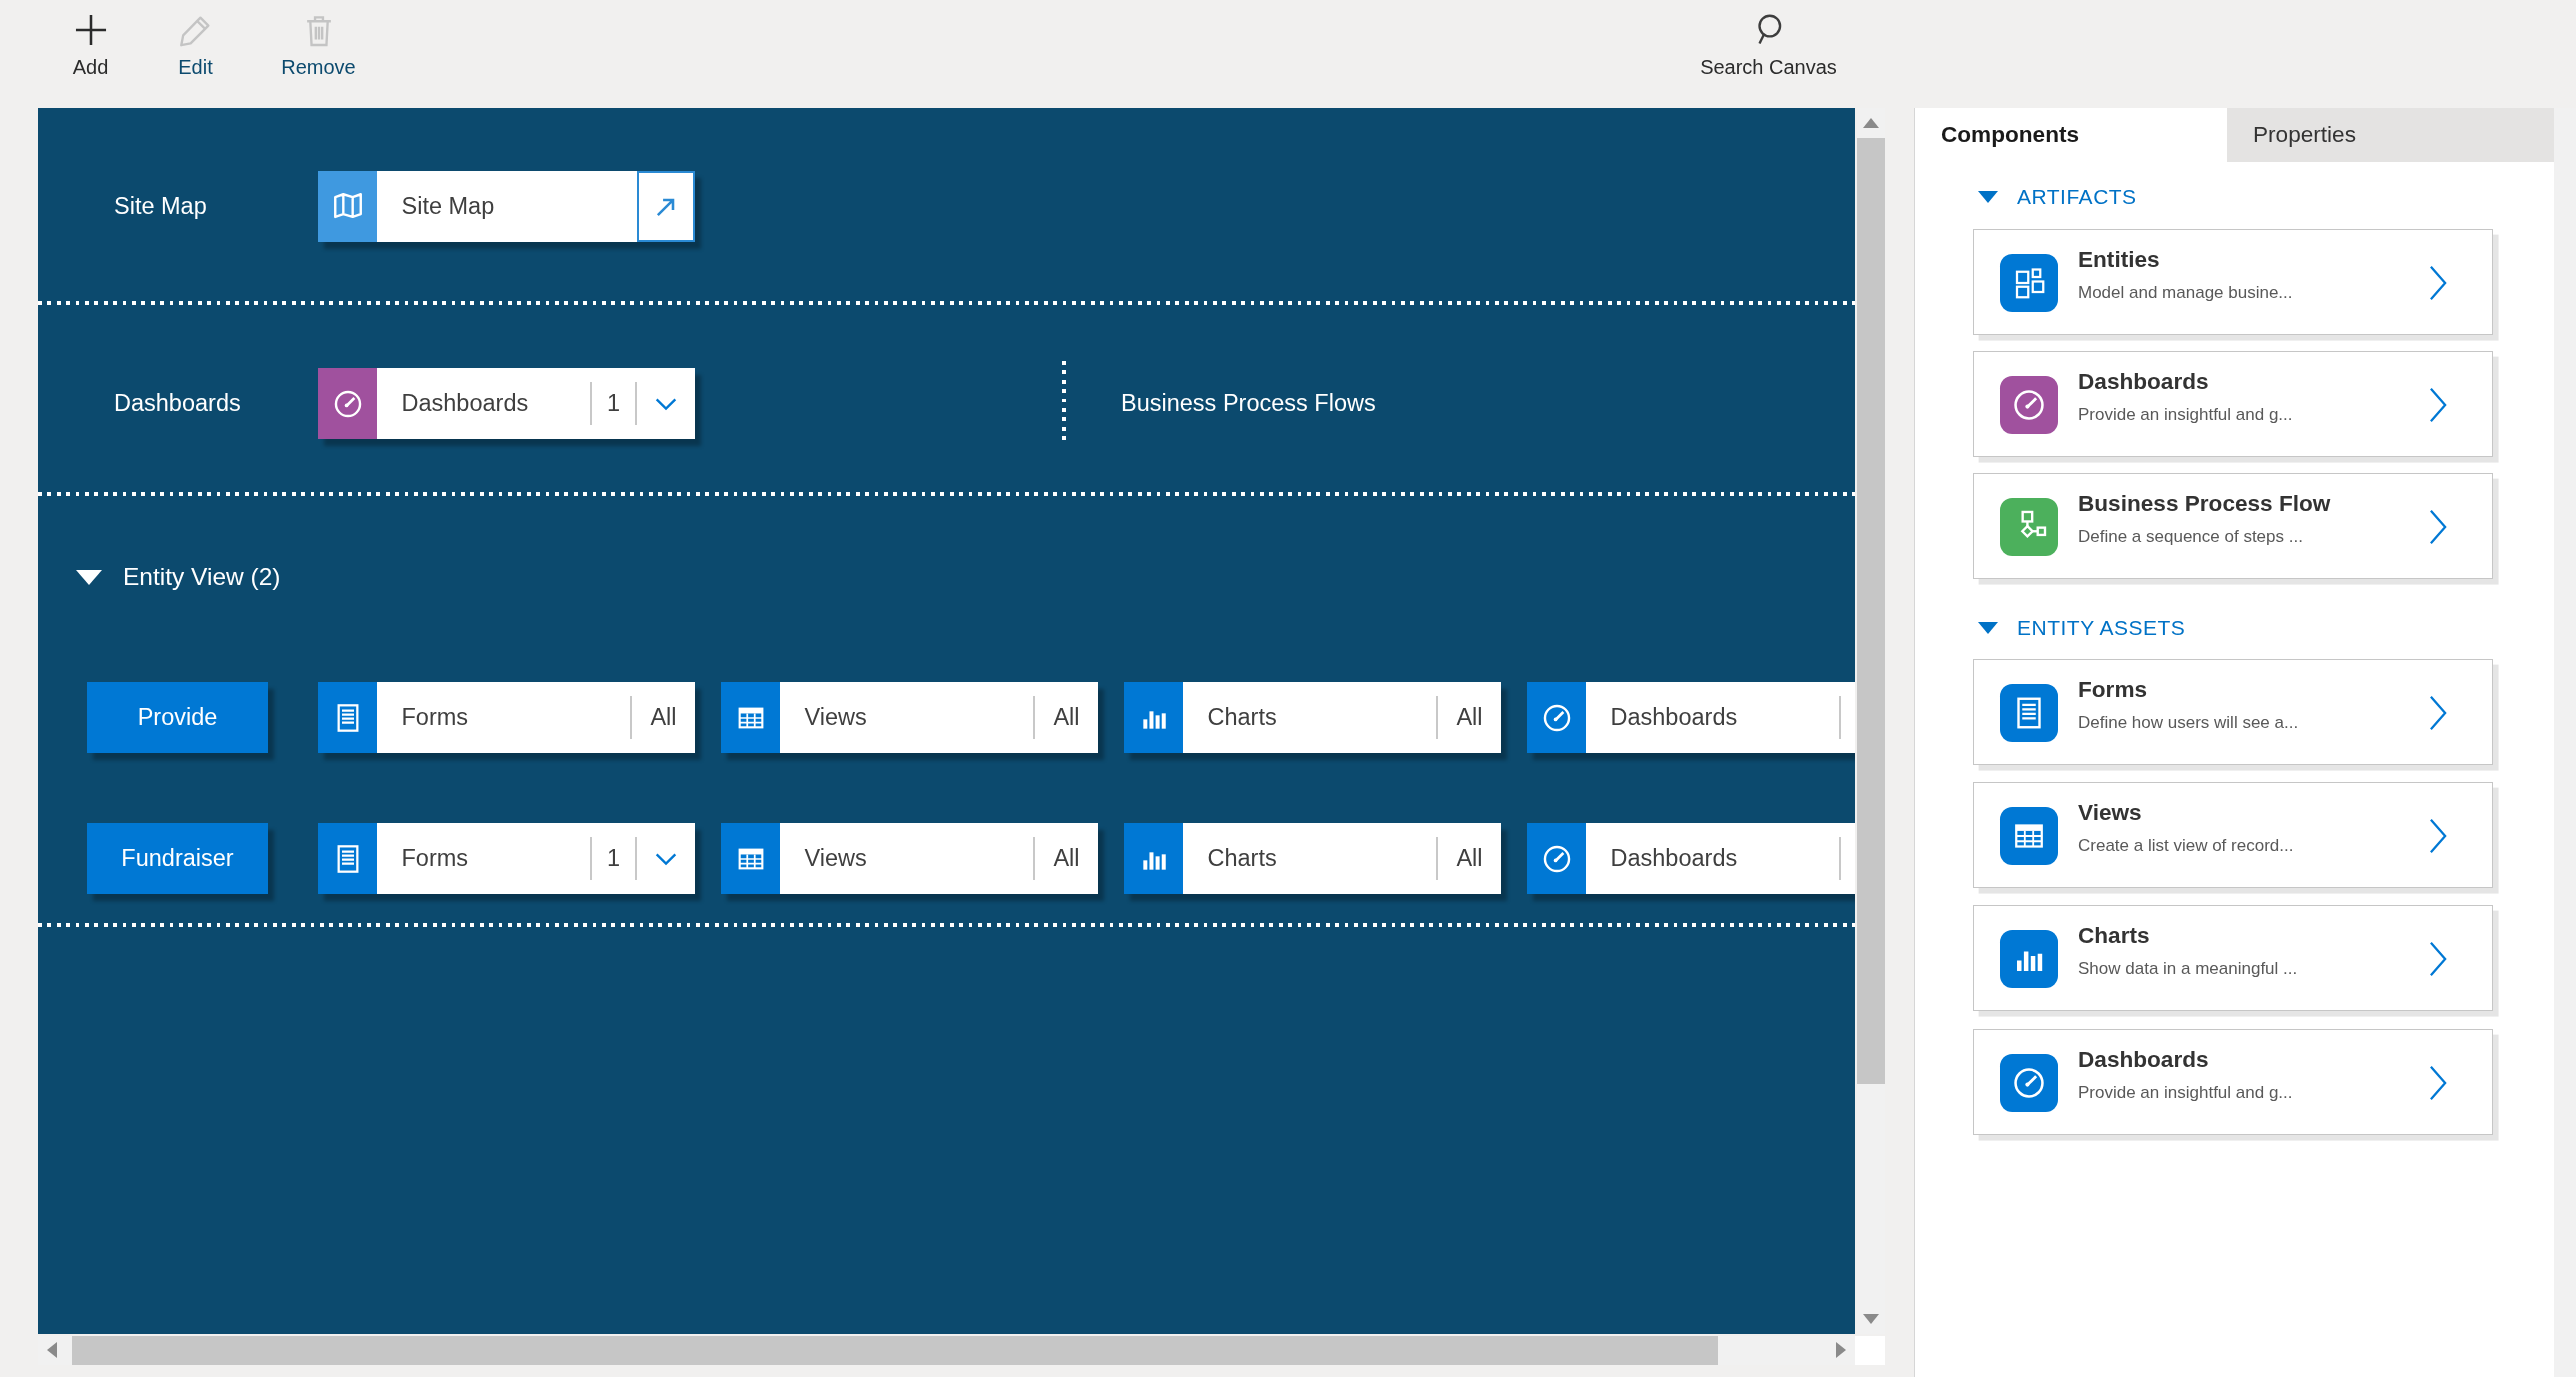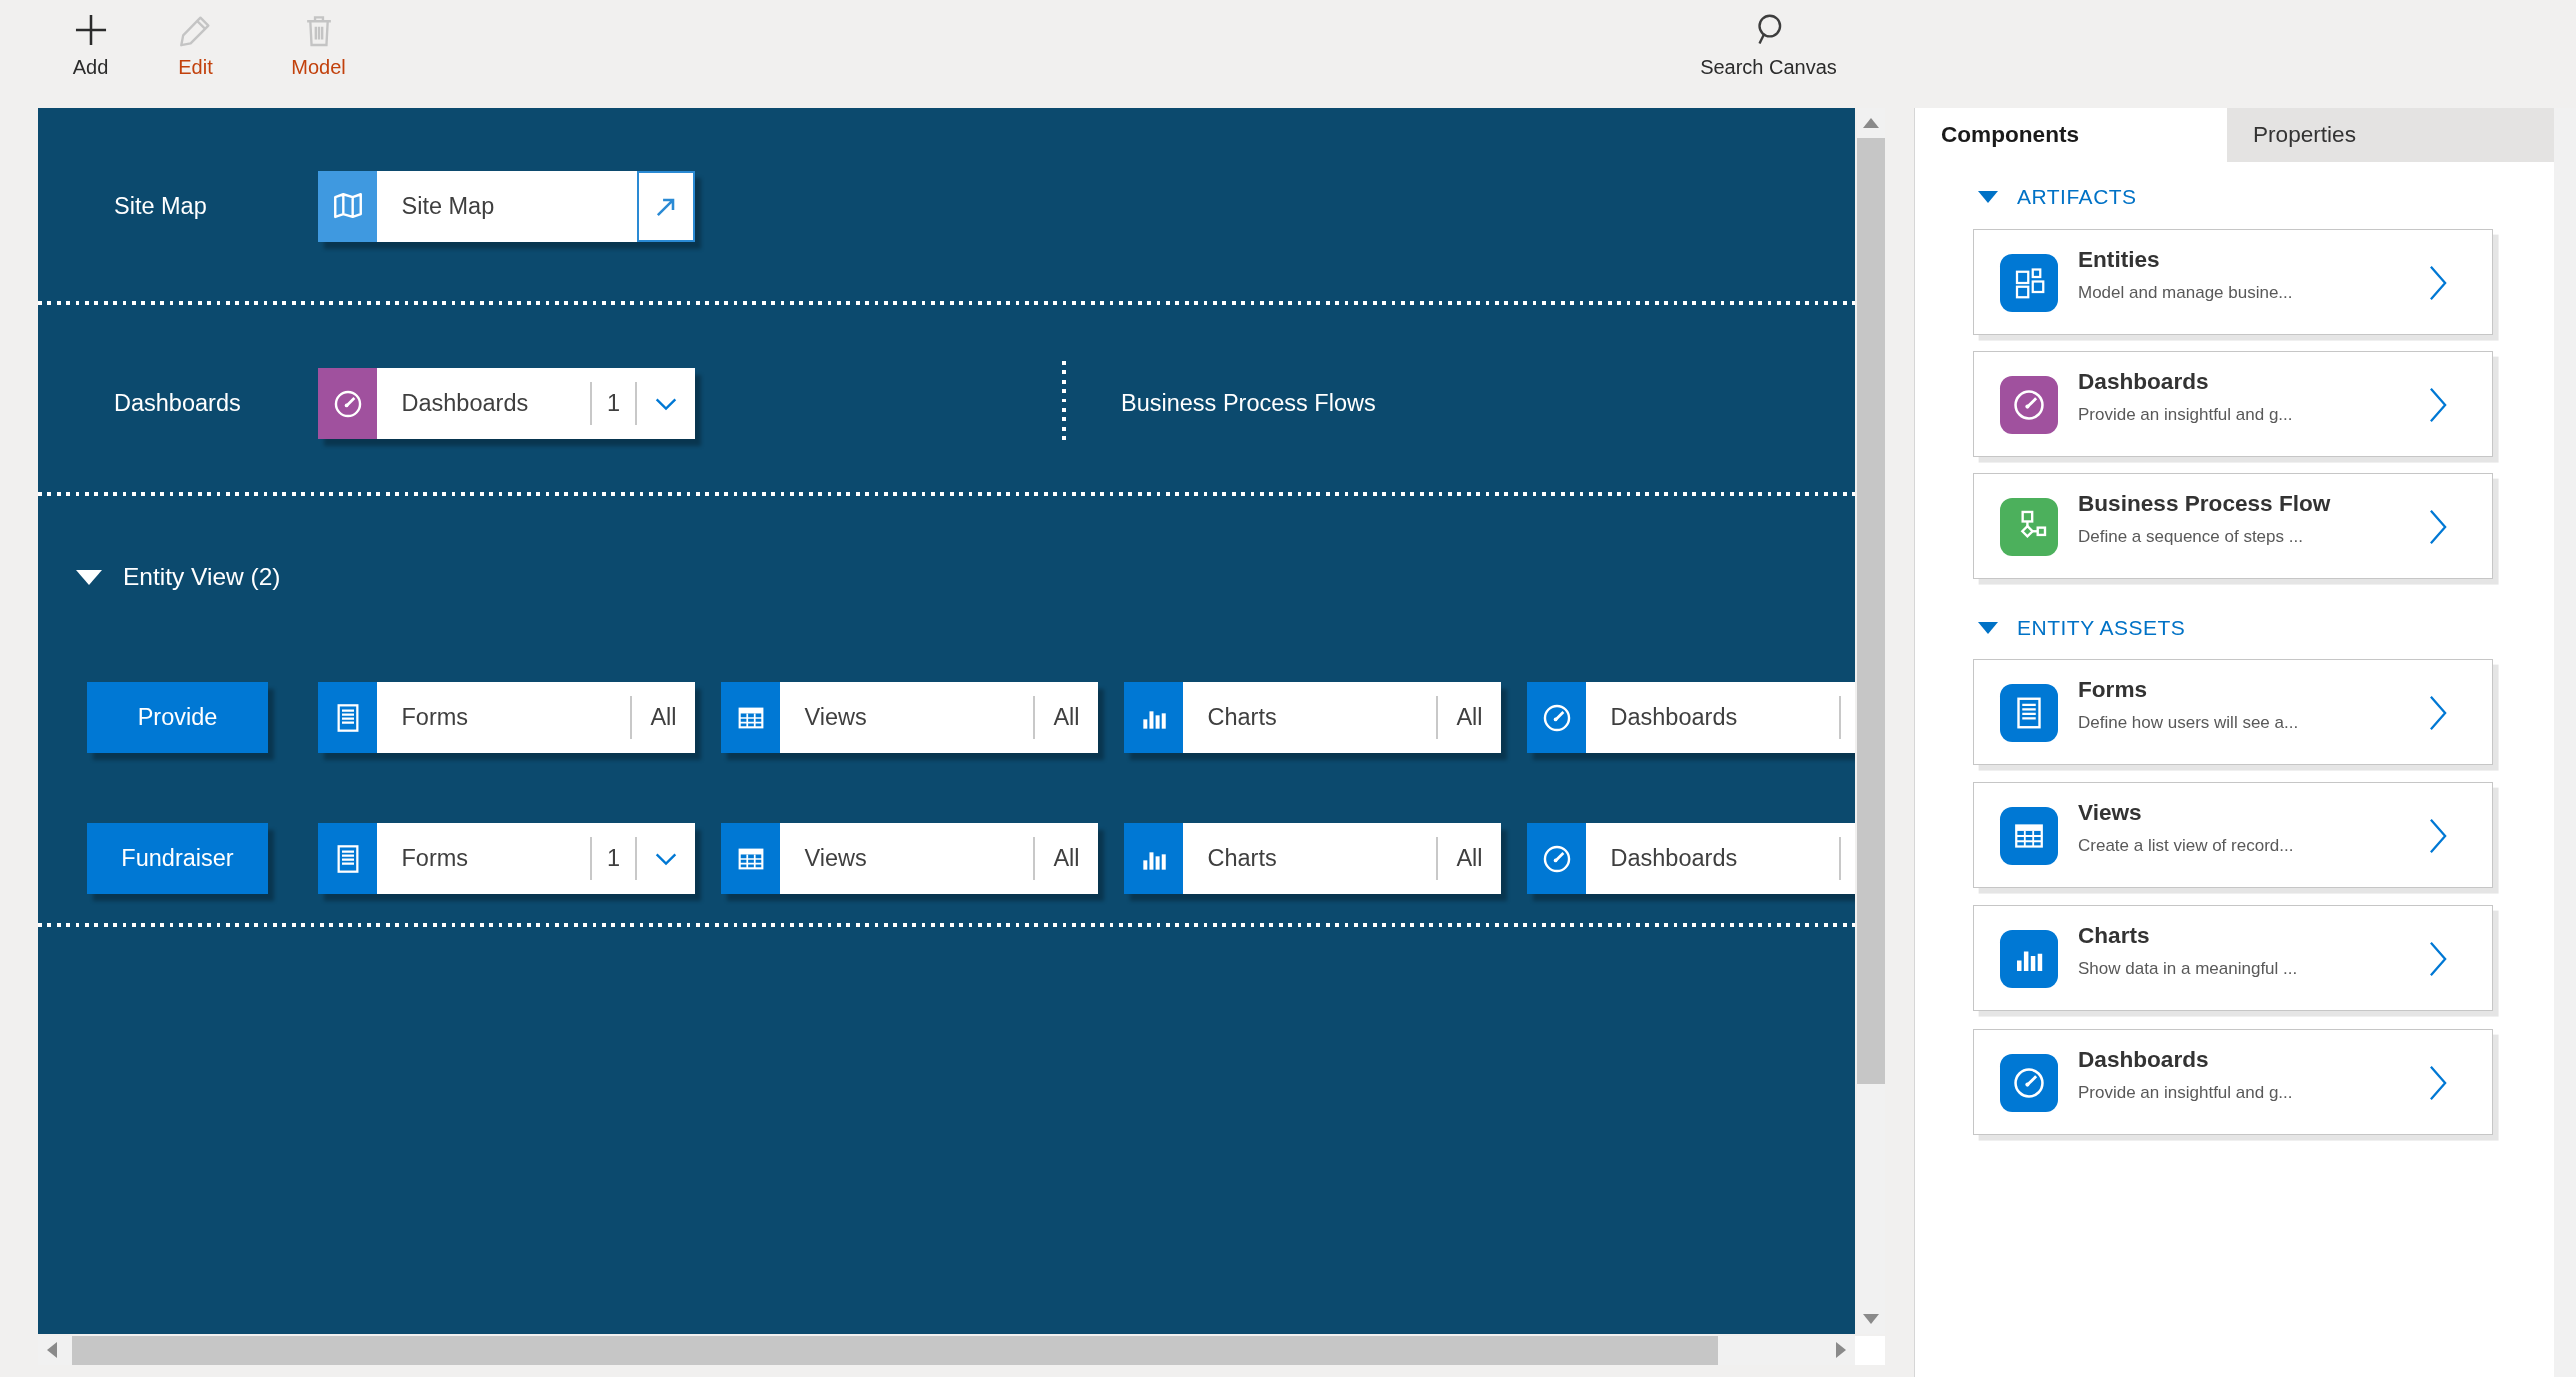--- a/index.html
+++ b/index.html
@@ -4,21 +4,21 @@
 <style>
   * { margin:0; padding:0; box-sizing:border-box; }
   html,body { width:2576px; height:1377px; background:#f1f0ef; font-family:"Liberation Sans", sans-serif; overflow:hidden; }
   #app { position:relative; width:2576px; height:1377px; }
 
   
   .toolbar { position:absolute; left:0; top:0; width:2576px; height:108px; background:#f1f0ef; }
   .tool { position:absolute; top:11.3px; width:141px; text-align:center; cursor:pointer; }
   .tool .t-icon { display:block; height:41px; }
   .tool .t-label { display:block; font-size:20px; color:#2b2b2b; margin-top:3.8px; }
-  .tool.disabled .t-label { color:#c2410c; }
+  .tool.disabled .t-label { color:#0c4a6e; }
 
   
   .canvas { position:absolute; left:38px; top:108px; width:1817px; height:1226px; background:#0c4a6e; overflow:hidden; }
   .row-label { position:absolute; color:#ffffff; font-size:23.5px; white-space:nowrap; }
   .dotted-h { position:absolute; left:0; width:1817px; height:3.8px;
               background-image:repeating-linear-gradient(90deg,#ffffff 0 3.8px,transparent 3.8px 9.4px); }
   .dotted-v { position:absolute; width:3.8px;
               background-image:repeating-linear-gradient(180deg,#ffffff 0 3.8px,transparent 3.8px 9.4px); }
 
   .tile { position:absolute; width:377px; height:71px; background:#ffffff; display:flex; align-items:stretch;
@@ -97,21 +97,21 @@
           </svg>
       </span>
       <span class="t-label">Edit</span>
     </div>
     <div class="tool disabled" style="left:248px;">
       <span class="t-icon">
         <svg width="38" height="38" viewBox="0 0 24 24">
             <path d="M4.5 6.5 h15 M9.5 6.5 V4 h5 v2.5 M6.5 6.5 l0.8 15 h9.4 l0.8-15 M10 10 v8 M12 10 v8 M14 10 v8" stroke="#c4c4c4" stroke-width="1.5" fill="none"></path>
           </svg>
       </span>
-      <span class="t-label">Model</span>
+      <span class="t-label">Remove</span>
     </div>
     <div class="tool" style="left:1698px;">
       <span class="t-icon">
         <svg width="38" height="38" viewBox="0 0 24 24">
             <circle cx="12.5" cy="9.5" r="6.5" stroke="#3d3d3d" stroke-width="1.5" fill="none"></circle>
             <path d="M8.7 15 L6 20.5" stroke="#3d3d3d" stroke-width="1.5" fill="none"></path>
           </svg>
       </span>
       <span class="t-label">Search Canvas</span>
     </div>

